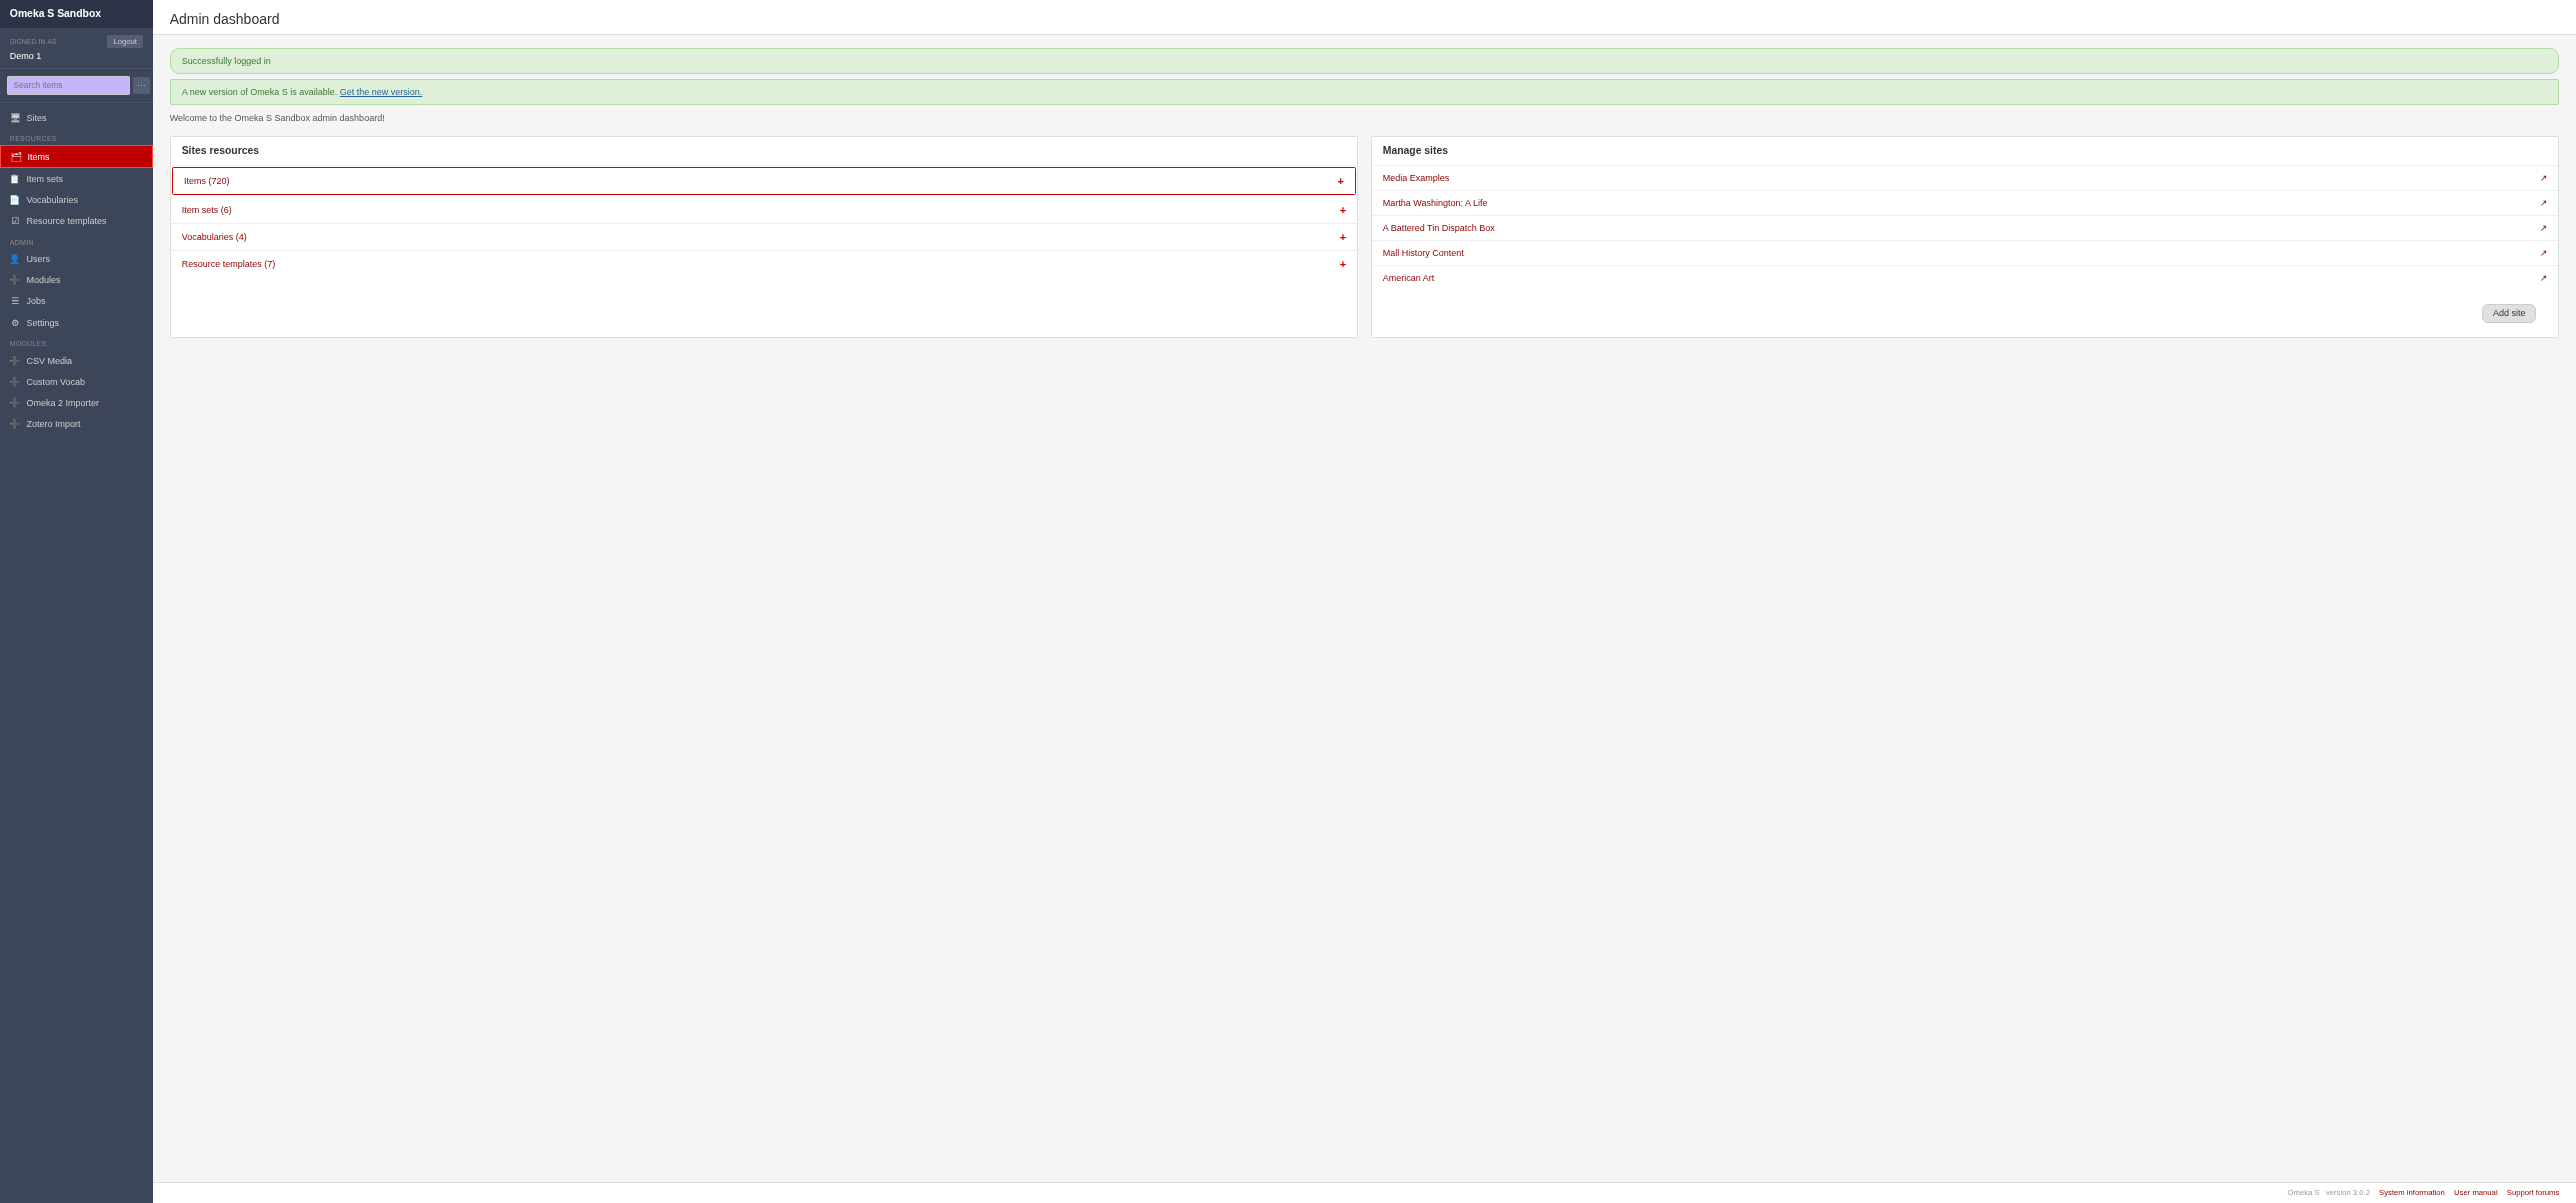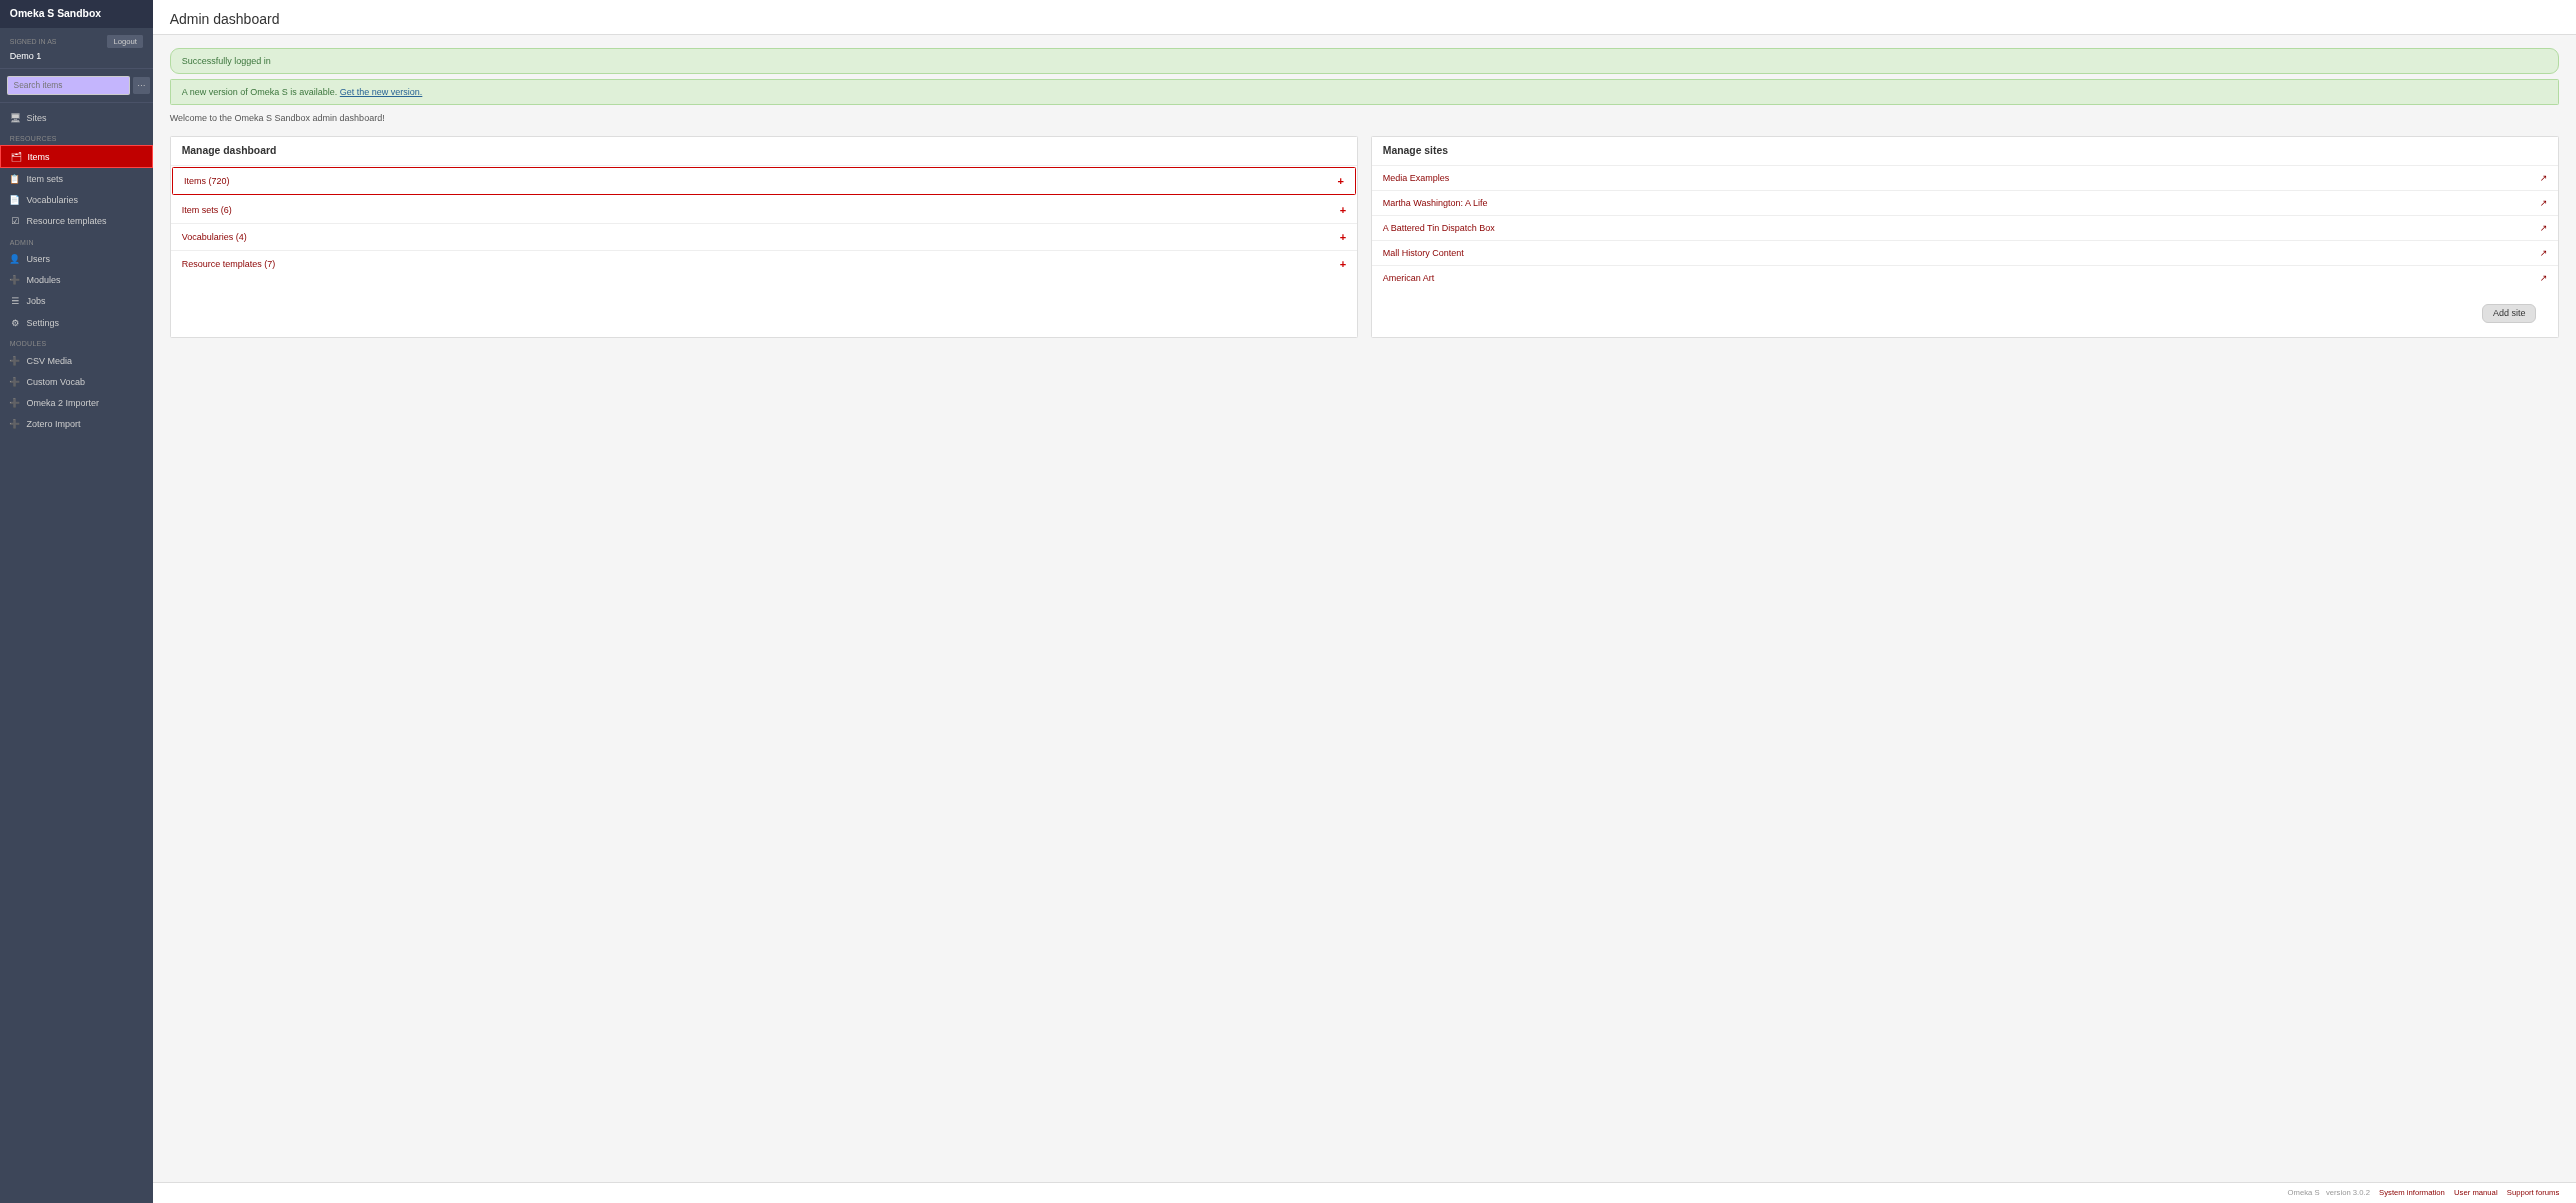--- a/index.html
+++ b/index.html
@@ -402,21 +402,21 @@
       <div class="alert-info">
         <span>A new version of Omeka S is available.</span>
         <a href="#">Get the new version.</a>
       </div>
 
       <p class="welcome-text">Welcome to the Omeka S Sandbox admin dashboard!</p>
 
       <div class="dashboard-panels">
 
         <div class="panel">
-          <div class="panel-header">Manage dashboard</div>
+          <div class="panel-header">Sites resources</div>
           <div class="panel-body">
 
             <div class="resource-row highlighted">
               <a class="resource-link" href="#">Items (720)</a>
               <button class="add-btn">+</button>
             </div>
 
             <div class="resource-row">
               <a class="resource-link" href="#">Item sets (6)</a>
               <button class="add-btn">+</button>

